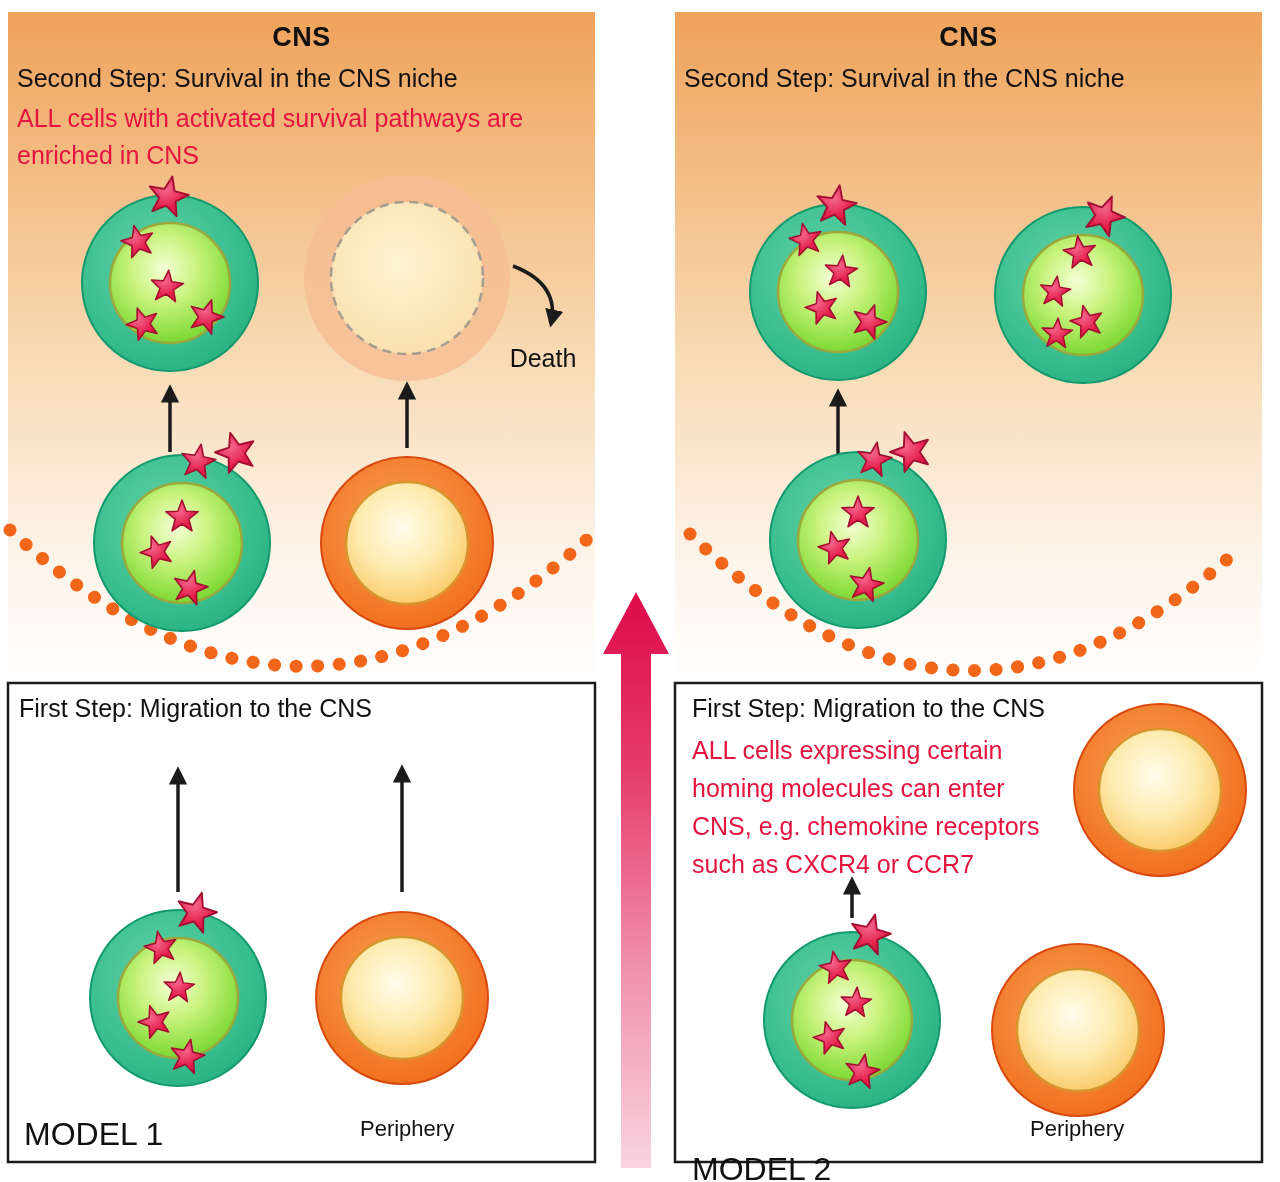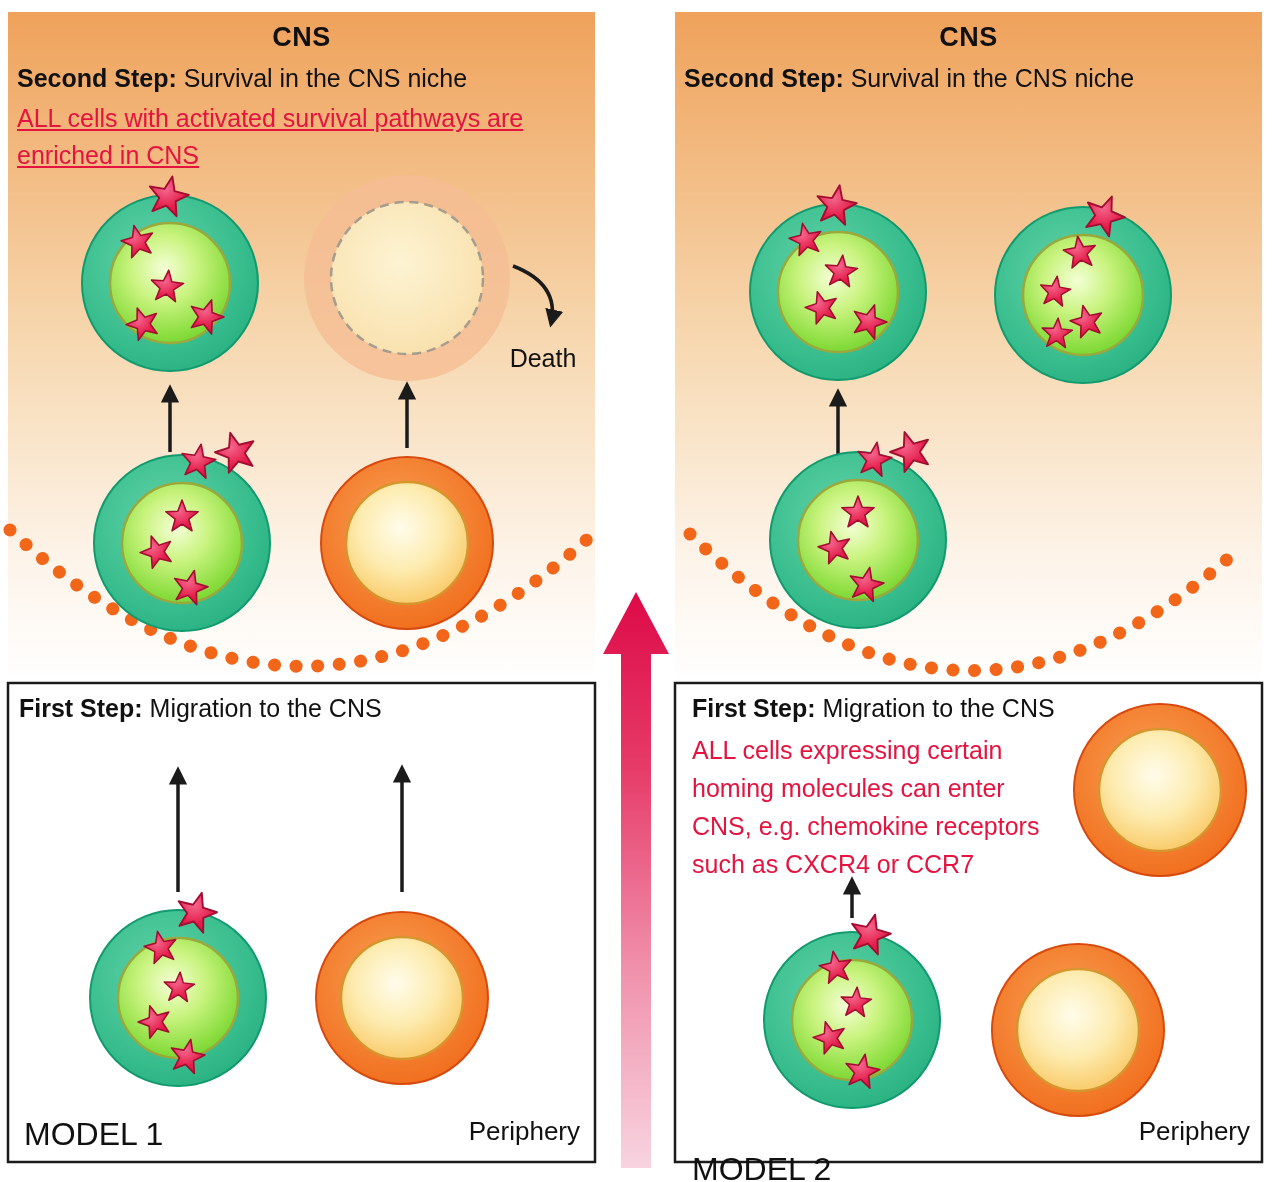--- a/index.html
+++ b/index.html
@@ -3,26 +3,26 @@
 <meta charset="utf-8">
 <style>
   html,body{margin:0;padding:0;background:#ffffff;}
   .figure{
     position:relative;width:1280px;height:1182px;overflow:hidden;
     font-family:"Liberation Sans",sans-serif;color:#111;background:#fff;
   }
   .abs{position:absolute;}
   .t{font-size:25px;line-height:33px;}
   .cns-title{font-size:27px;font-weight:bold;text-align:center;letter-spacing:.5px;}
-  .step b{font-weight:bold;text-align:right;}
+  .step b{font-weight:normal;text-align:right;}
   .red{color:#e4133f;white-space:pre-line;}
-  .lh37{line-height:37px;text-decoration:underline;}
+  .lh37{line-height:37px;}
   .lh38{line-height:38px;}
   .model-label{font-size:32px;}
-  .periphery-label{font-size:26px;text-align:right;}
+  .periphery-label{font-size:22px;text-align:left;}
   svg.layer{position:absolute;left:0;top:0;}
 </style>
 </head>
 <body>
 
 <div class="figure">
 
   <svg class="layer" width="1280" height="1182" viewBox="0 0 1280 1182">
     <defs>
       <linearGradient id="cnsGrad" x1="0" y1="0" x2="0" y2="1">

